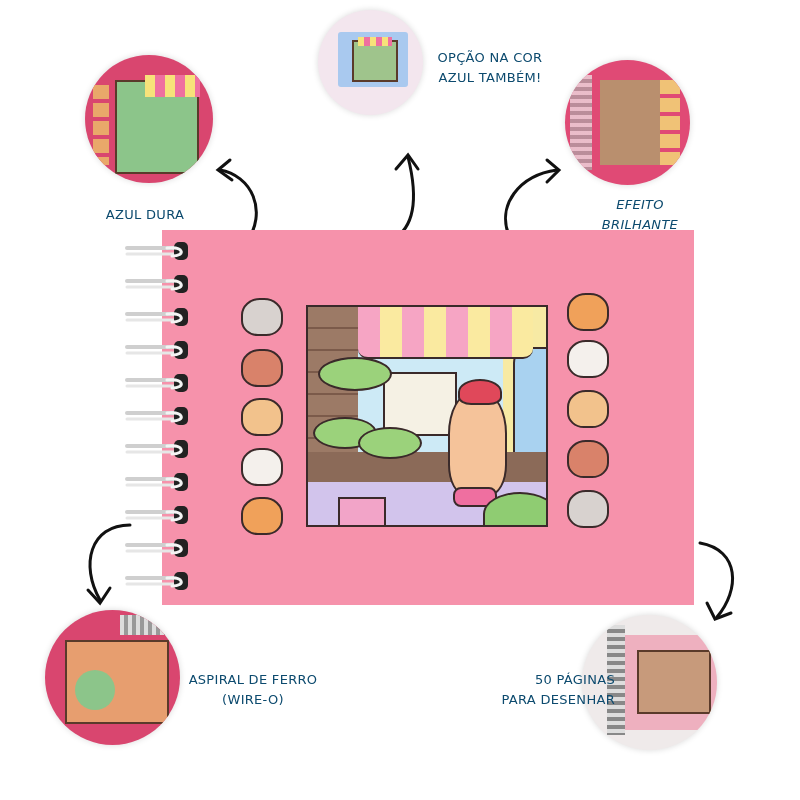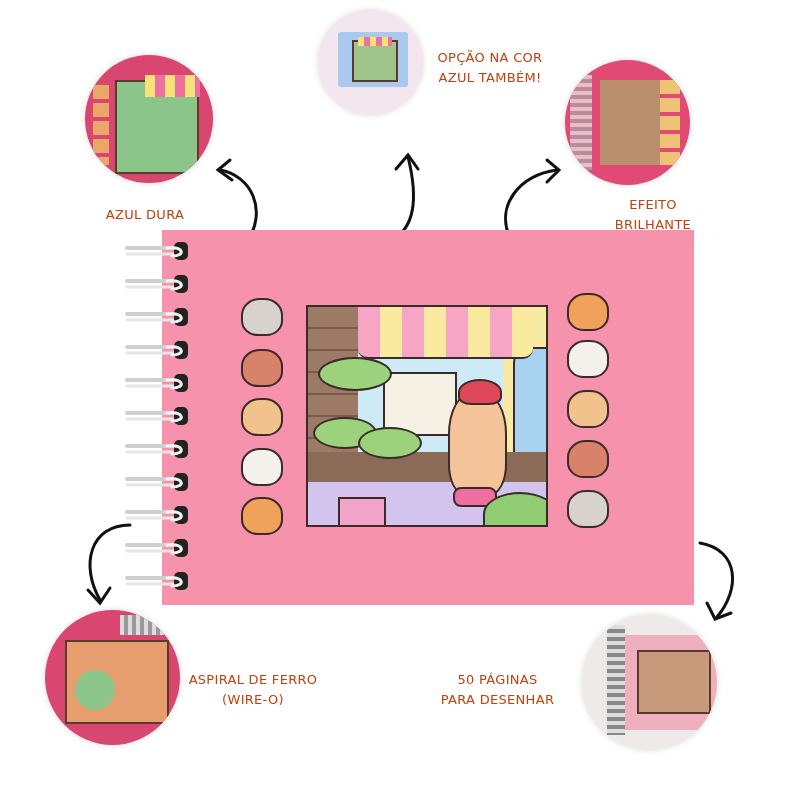--- a/index.html
+++ b/index.html
@@ -1,17 +1,17 @@
 <!DOCTYPE html>
 <html><head>
 <meta charset="utf-8">
 <style>
   html, body { margin:0; padding:0; }
   body { width:800px; height:800px; background:#ffffff; position:relative; overflow:hidden; font-family:"DejaVu Sans", sans-serif; }
-  .label { position:absolute; font-size:13px; color:#c2410c; text-align:center; line-height:20px; letter-spacing:0.3px; white-space:pre-line; }
+  .label { position:absolute; font-size:13px; color:#0c4a6e; text-align:center; line-height:20px; letter-spacing:0.3px; white-space:pre-line; }
   .circle { position:absolute; border-radius:50%; overflow:hidden; box-shadow:0 0 6px rgba(0,0,0,0.15); }
   .notebook { position:absolute; left:162px; top:230px; width:532px; height:375px; background:#f692ab; }
   .spiral { position:absolute; left:122px; top:240px; width:70px; height:350px; }
   .frame { position:absolute; left:306px; top:305px; width:238px; height:218px; border:2px solid #3a2a2a; background:#cdeaf6; overflow:hidden; }
   .face { position:absolute; width:38px; height:34px; border:2px solid #3a2a2a; border-radius:45% 45% 40% 40%; }
   .arrow { position:absolute; }
 </style>
 </head>
 <body>
 
@@ -28,37 +28,37 @@
   <div style="position:absolute;left:40px;top:27px;width:34px;height:9px;background:repeating-linear-gradient(90deg,#f7e27a 0 6px,#ef6fa0 6px 12px);"></div>
 </div>
 <div class="label" style="left:420px;top:48px;width:140px;">OPÇÃO NA COR
 AZUL TAMBÉM!</div>
 
 <div class="circle" style="left:565px;top:60px;width:125px;height:125px;background:#e04a75;">
   <div style="position:absolute;left:35px;top:20px;width:70px;height:85px;background:#b98f6e;"></div>
   <div style="position:absolute;left:95px;top:20px;width:20px;height:85px;background:repeating-linear-gradient(180deg,#f0c276 0 14px,#e04a75 14px 18px);"></div>
   <div style="position:absolute;left:5px;top:15px;width:22px;height:95px;background:repeating-linear-gradient(180deg,#eee 0 4px,#aaa 4px 8px);opacity:0.7;"></div>
 </div>
-<div class="label" style="left:598px;top:195px;width:110px;">EFEITO
+<div class="label" style="left:585px;top:195px;width:110px;font-style:italic;">EFEITO
 BRILHANTE</div>
 
 <div class="circle" style="left:45px;top:610px;width:135px;height:135px;background:#d9466f;">
   <div style="position:absolute;left:20px;top:30px;width:100px;height:80px;background:#e79e6f;border:2px solid #5a3a2a;"></div>
   <div style="position:absolute;left:30px;top:60px;width:40px;height:40px;background:#8cc58a;border-radius:50%;"></div>
   <div style="position:absolute;left:75px;top:5px;width:60px;height:20px;background:repeating-linear-gradient(90deg,#ddd 0 4px,#999 4px 8px);"></div>
 </div>
 <div class="label" style="left:178px;top:670px;width:150px;">ASPIRAL DE FERRO
 (WIRE-O)</div>
 
 <div class="circle" style="left:582px;top:615px;width:135px;height:135px;background:#efeaea;">
   <div style="position:absolute;left:40px;top:20px;width:95px;height:95px;background:#eeb0bf;"></div>
   <div style="position:absolute;left:55px;top:35px;width:70px;height:60px;background:#c79a7b;border:2px solid #5a3a2a;"></div>
   <div style="position:absolute;left:25px;top:10px;width:18px;height:110px;background:repeating-linear-gradient(180deg,#ddd 0 4px,#888 4px 8px);"></div>
 </div>
-<div class="label" style="left:430px;top:670px;width:135px;">50 PÁGINAS
+<div class="label" style="left:480px;top:670px;width:135px;text-align:right;">50 PÁGINAS
 PARA DESENHAR</div>
 
 <svg class="arrow" style="left:200px;top:150px;" width="70" height="100" viewBox="0 0 70 100">
     <path d="M45 95 C70 60,50 25,20 20" fill="none" stroke="#111" stroke-width="3" stroke-linecap="round"></path>
     <path d="M30 10 L18 20 L32 30" fill="none" stroke="#111" stroke-width="3" stroke-linecap="round"></path>
   </svg>
 <svg class="arrow" style="left:380px;top:145px;" width="60" height="100" viewBox="0 0 60 100">
     <path d="M12 95 C40 80,35 40,28 12" fill="none" stroke="#111" stroke-width="3" stroke-linecap="round"></path>
     <path d="M16 24 L28 10 L38 24" fill="none" stroke="#111" stroke-width="3" stroke-linecap="round"></path>
   </svg>

